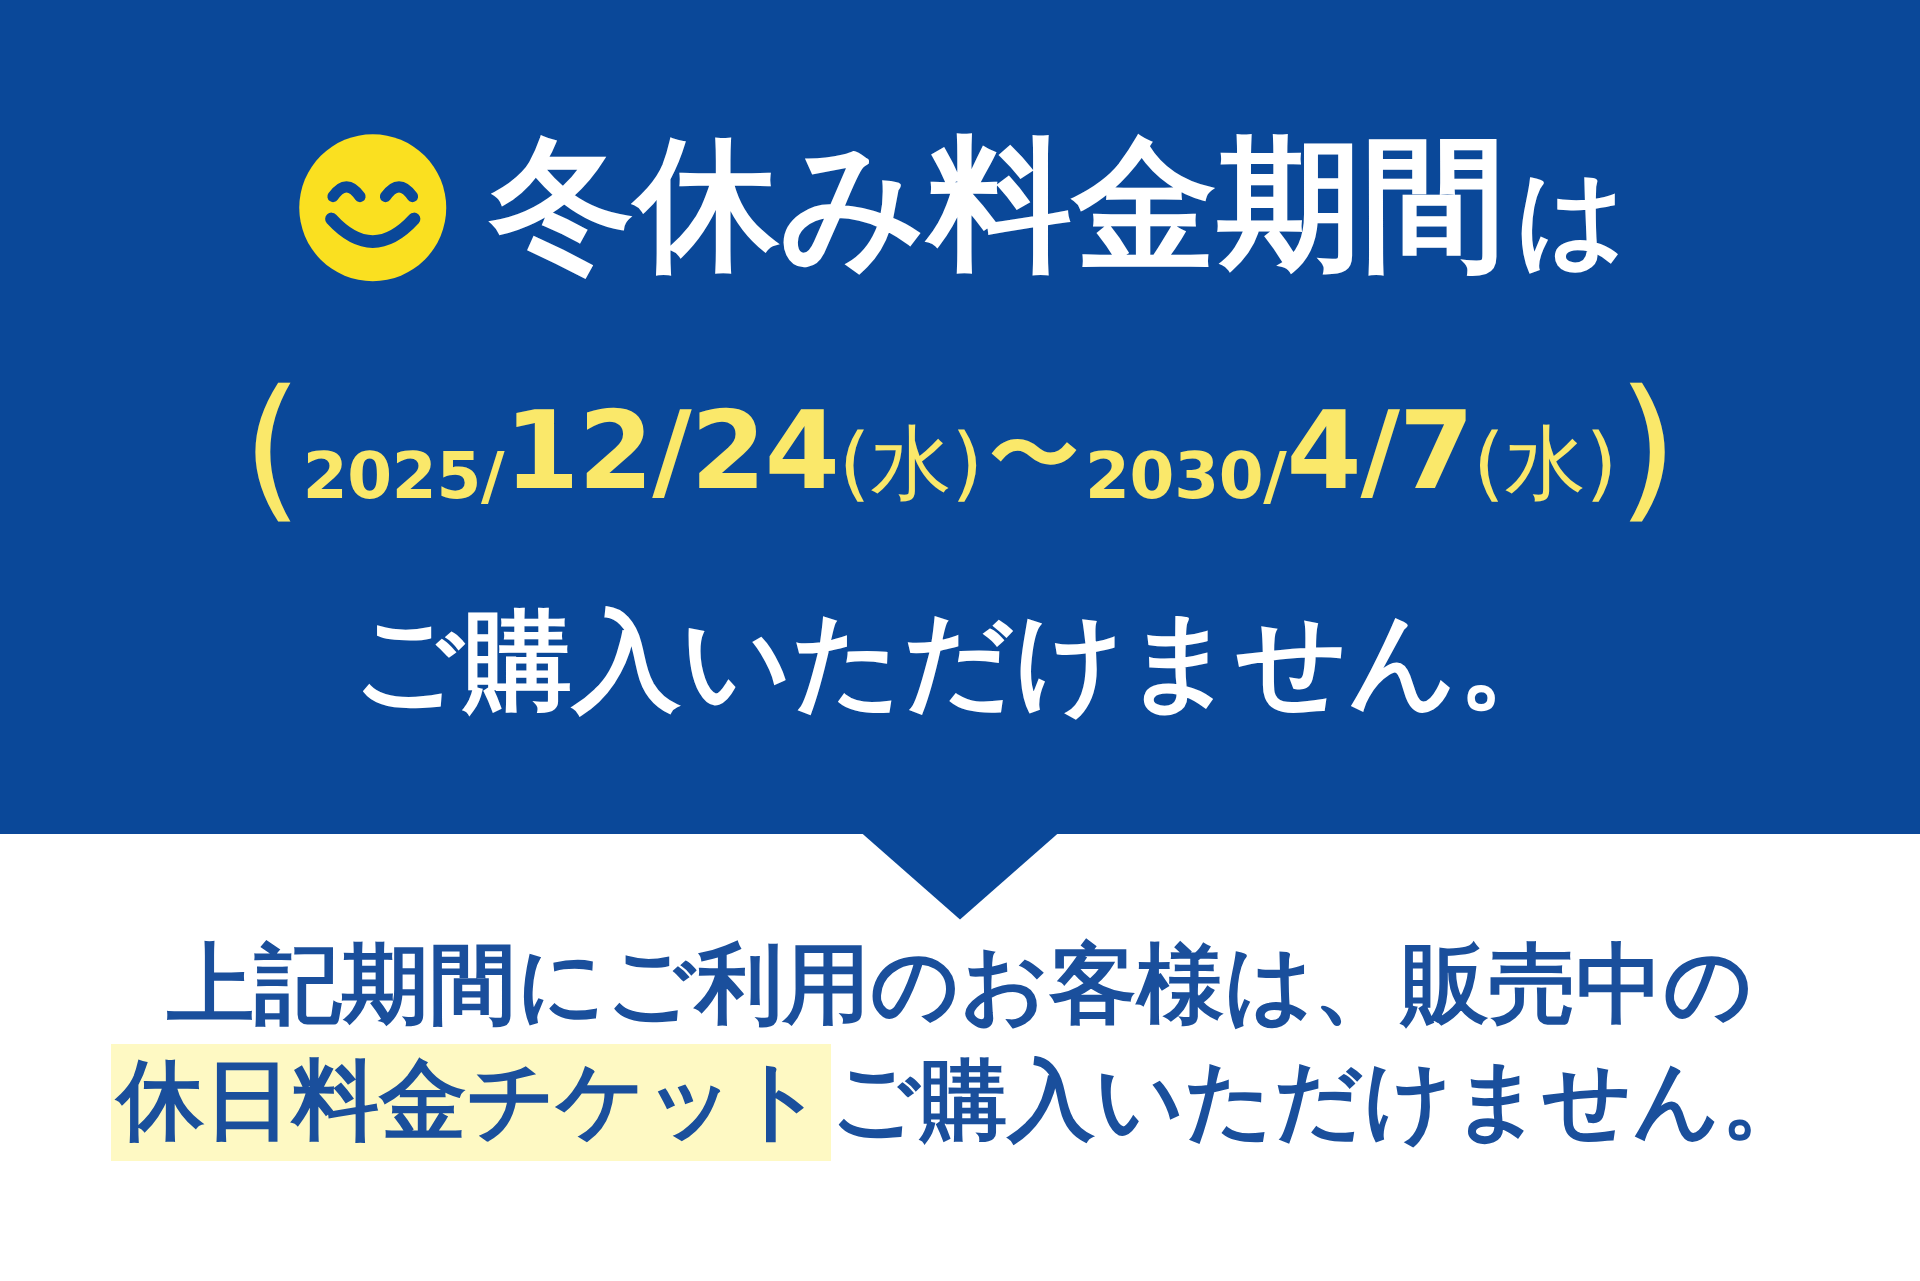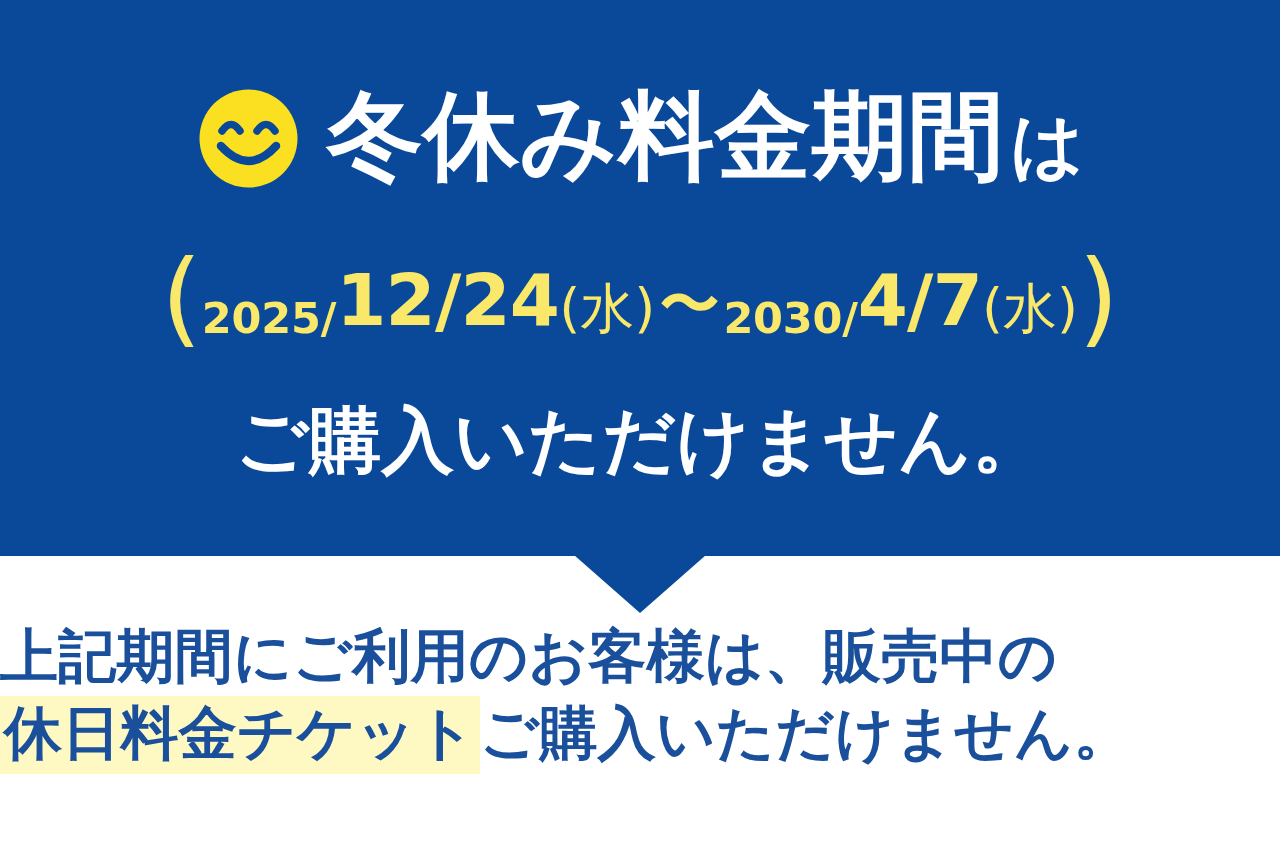--- a/index.html
+++ b/index.html
@@ -156,21 +156,21 @@
     white-space: nowrap;
     letter-spacing: 0.005em;
   }
 
   
   .explain {
     position: absolute;
     left: 0;
     top: 618px;
     width: 1280px;
-    text-align: left;
+    text-align: center;
   }
   .explain-line {
     color: #1A4F9C;
     font-size: 58px;
     font-weight: 700;
     line-height: 1.32;
     white-space: nowrap;
     letter-spacing: 0.005em;
   }
   .mark {

